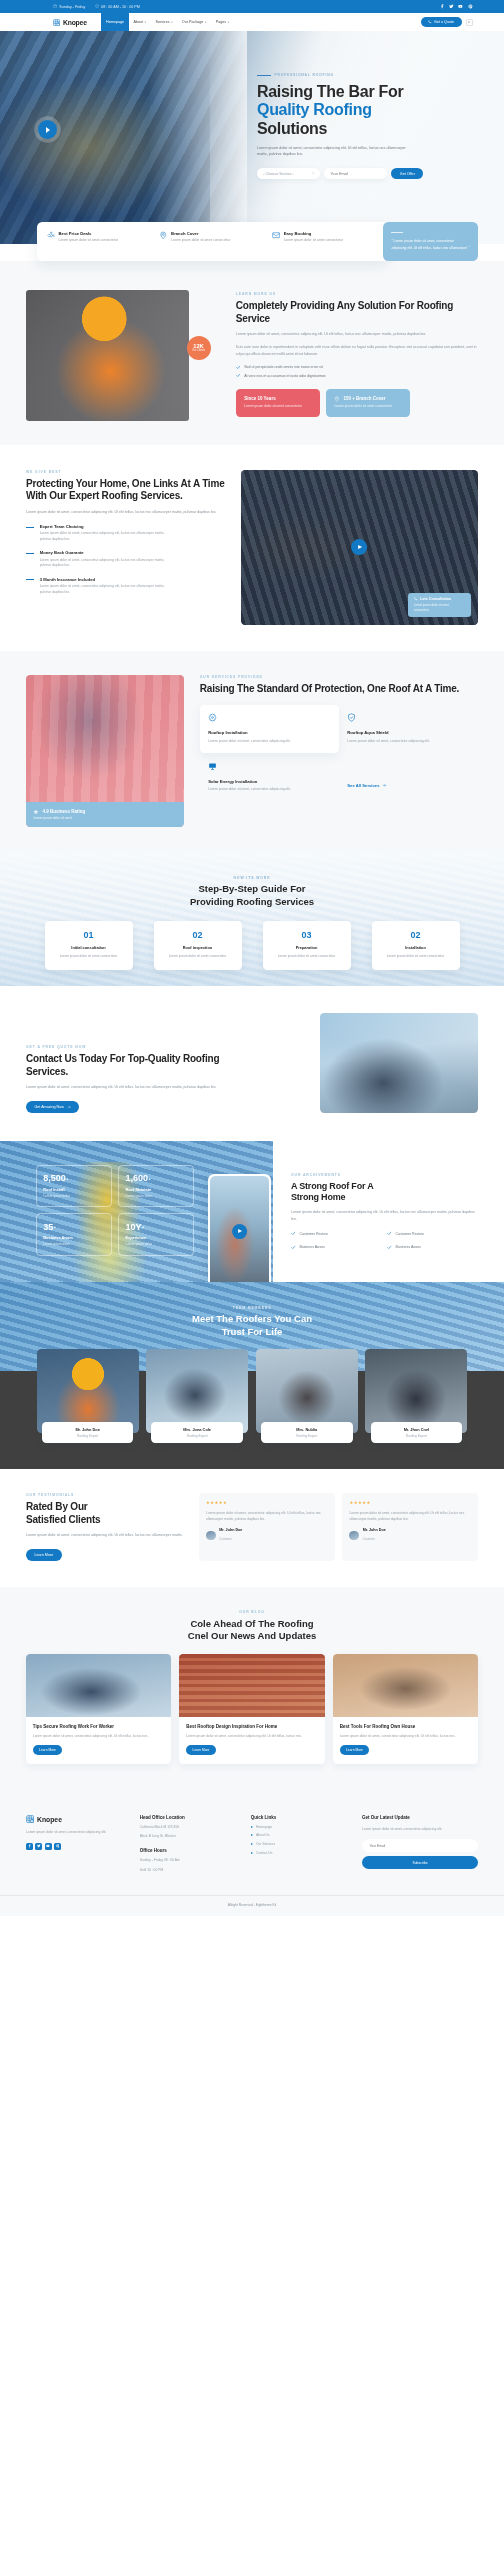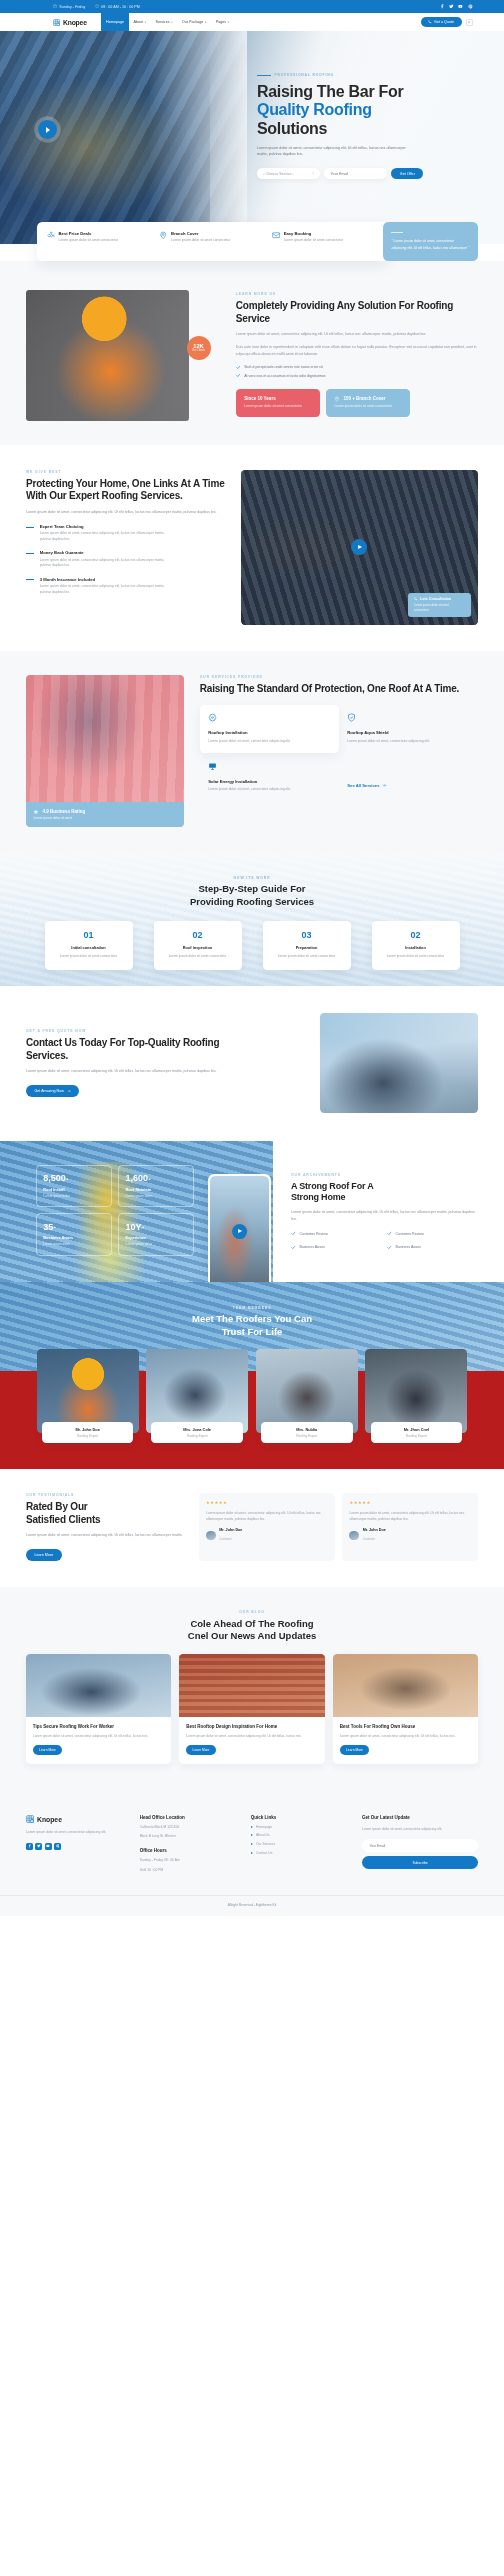--- a/index.html
+++ b/index.html
@@ -144,21 +144,21 @@
   .steps .inner{position:relative;z-index:3;text-align:center}
   .steps .sec-eyebrow{color:#8fb6d2}
   .steps h2{font-size:9.5px;font-weight:800;color:#262626;line-height:1.3;margin-top:3.7px}
   .stepgrid{display:flex;gap:21px;width:415px;margin:12.6px auto 0}
   .stepcard{flex:1;background:#fff;border-radius:4.2px;padding:9.5px 6.3px 10.5px;text-align:center;box-shadow:0 3.2px 9.5px rgba(20,50,80,.07)}
   .stepcard .num{font-size:9px;font-weight:800;color:#1379c4}
   .stepcard h4{font-size:3.9px;font-weight:700;margin-top:5.3px;color:#232323}
   .stepcard p{font-size:3.3px;color:#9aa2a9;margin-top:3.2px;line-height:1.8}
   
   .contact{padding:27px 0 28px;background:#fff;position:relative}
-  .contact .wrap{display:flex;gap:15.8px;align-items:center}
+  .contact .wrap{display:flex;gap:15.8px;align-items:flex-end}
   .ct-left{width:194px}
   .btn-primary{background:#1379c4;color:#fff;border:none;border-radius:10.5px;font-size:3.7px;padding:4.2px 8.4px;
      margin-top:9.5px;display:inline-flex;align-items:center;gap:2.6px;cursor:pointer;font-family:inherit}
   .ct-right{flex:1;display:flex;justify-content:flex-end;position:relative}
   .ct-img{width:158px;height:100px;border-radius:4.2px;overflow:hidden;position:relative;
     background:linear-gradient(170deg,#9cc4de 0%,#b9d3e6 40%,#7f99ad 100%)}
   .ct-img:after{content:"";position:absolute;inset:0;
      background:radial-gradient(ellipse at 40% 70%,rgba(40,55,75,.8),transparent 45%),
                 linear-gradient(200deg,rgba(255,255,255,.35),transparent 50%)}
   .ct-bgcard{position:absolute;right:-9.5px;top:-12.6px;width:131px;height:123px;background:#f6f8fa;border-radius:4.2px;z-index:-1}
@@ -181,21 +181,21 @@
     box-shadow:0 4.2px 12.6px rgba(20,50,80,.16)}
   .phonecard .pc-img{width:100%;height:100%;border-radius:5.3px;overflow:hidden;position:relative;
     background:linear-gradient(180deg,#bcd6e8 0%,#8fb1c8 45%,#5e6e7d 100%)}
   .phonecard .pc-img:after{content:"";position:absolute;inset:0;
     background:radial-gradient(ellipse at 42% 62%,rgba(190,120,95,.9),transparent 40%)}
   .phonecard .playsm{z-index:7}
   .achv-right{flex:1;padding:31.5px 26px 0 18px;position:relative}
   .achv-right .sec-h2{font-size:9px}
   .chk2{display:grid;grid-template-columns:1fr 1fr;gap:4.7px 5.3px;margin-top:8.4px}
   
-  .team{padding:24px 0 26px;position:relative;overflow:hidden;background:#b91c1c}
+  .team{padding:24px 0 26px;position:relative;overflow:hidden;background:#404040}
   .team-bg{position:absolute;left:0;right:0;top:0;height:89px;background:linear-gradient(160deg,#63a0cf 0%,#7fb6de 55%,#a6cdea 100%)}
   .team-bg:after{content:"";position:absolute;inset:0;background:repeating-linear-gradient(15deg,rgba(40,100,160,.3) 0 4.2px,rgba(160,205,235,.25) 4.2px 8.4px)}
   .team .inner{position:relative;z-index:3;text-align:center}
   .team .sec-eyebrow{color:#dceaf5}
   .team h2{font-size:9.5px;font-weight:800;color:#fff;line-height:1.3;margin-top:3.7px}
   .teamgrid{display:flex;gap:7.4px;width:431px;margin:11.6px auto 0}
   .tmember{flex:1;position:relative}
   .tm-img{width:100%;height:84px;border-radius:4.2px;overflow:hidden;position:relative}
   .tm-1{background:linear-gradient(170deg,#3e5f7e,#6c8aa6)}
   .tm-1:after{content:"";position:absolute;inset:0;background:radial-gradient(circle at 50% 30%,#f3b01c 0 15.8px,transparent 16.3px),radial-gradient(ellipse at 50% 72%,rgba(240,120,40,.9),transparent 45%)}

